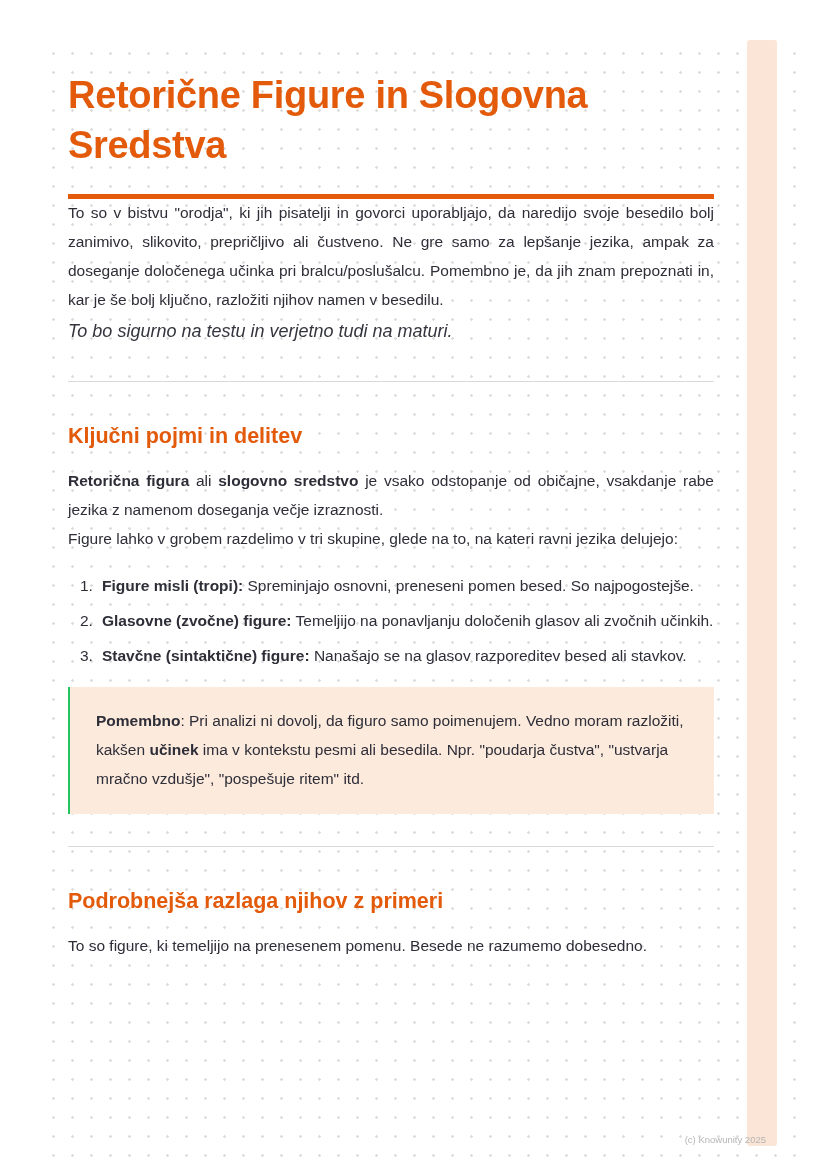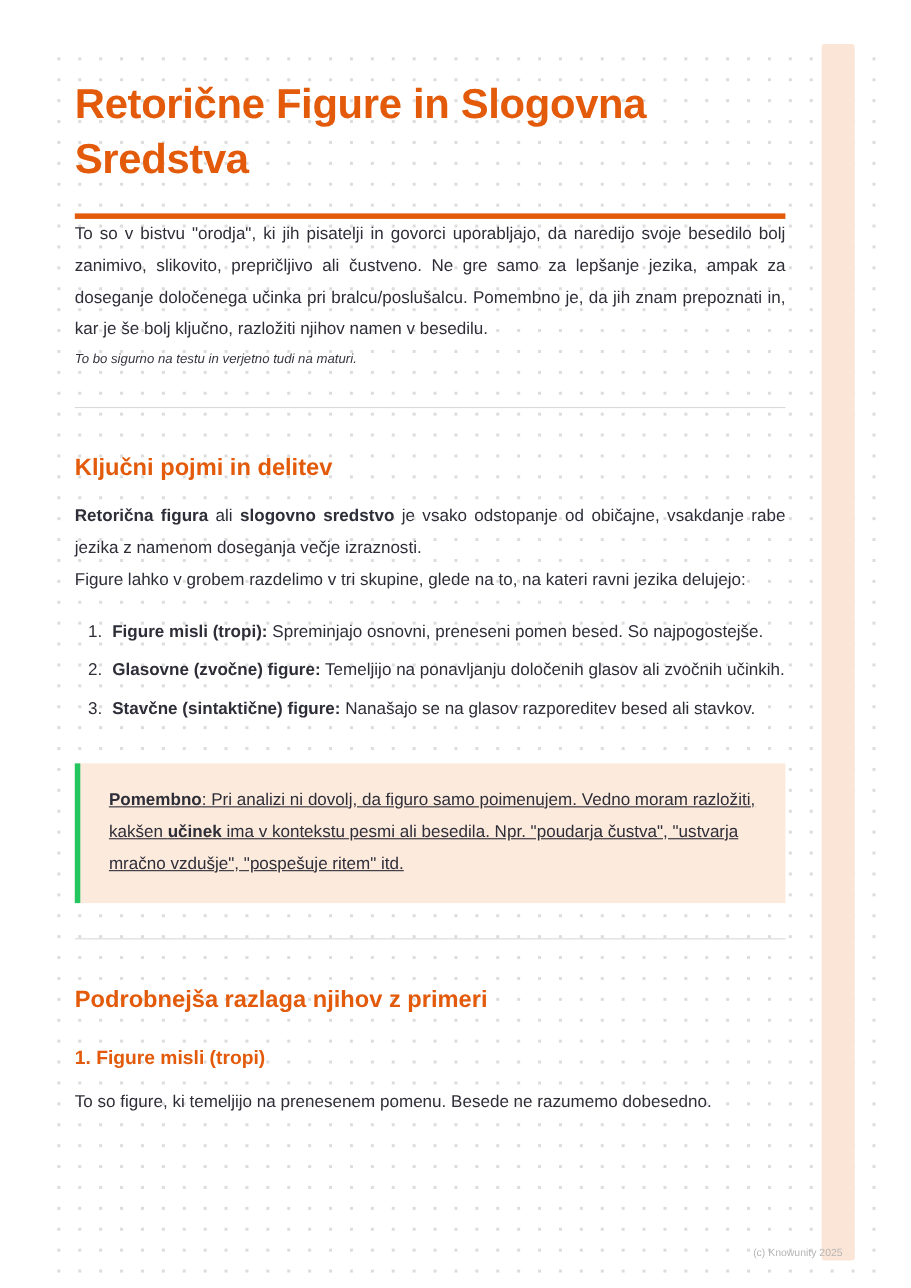--- a/index.html
+++ b/index.html
@@ -19,31 +19,31 @@
   }
   .content { position: absolute; left: 68px; top: 0; width: 646px; color: #2e2e38; }
   h1 {
     margin: 70px 0 0; color: #e25a0a; font-size: 38px; line-height: 1.32;
     font-weight: 800; letter-spacing: -0.3px;
   }
   .title-rule { height: 5px; background: #e25a0a; margin-top: 24px; }
   h2 { margin: 42px 0 18px; color: #e25a0a; font-size: 21.5px; font-weight: 700; }
   h3 { margin: 30px 0 16px; color: #e25a0a; font-size: 17.5px; font-weight: 700; }
   p.body { margin: 0; font-size: 15.5px; line-height: 1.87; text-align: justify; }
-  p.note { margin: 0; font-size: 12px; line-height: 1.87; font-style: italic; color: #35353f; }
+  p.note { margin: 0; font-size: 18px; line-height: 1.87; font-style: italic; color: #35353f; }
   .spacer-p { margin-top: 16px; }
   hr.divider { border: none; border-top: 1px solid #d9d9d9; margin: 32px 0 0; }
   .list { margin-top: 18px; }
   .list-item { display: flex; font-size: 15.5px; line-height: 1.87; margin: 0 0 6px; padding-left: 12px; }
   .li-num { flex: 0 0 22px; }
   .li-text { flex: 1; }
   strong { font-weight: 700; }
   .callout {
-    margin-top: 34px; background: #fceadd;
-    border-left: 5px solid #22c55e; padding: 20px 26px; text-decoration: underline;
+    margin-top: 16px; background: #fceadd;
+    border-left: 2px solid #22c55e; padding: 20px 26px;
   }
   .callout p { margin: 0; font-size: 15.5px; line-height: 1.87; }
   .watermark { position: absolute; right: 62px; bottom: 26px; font-size: 9.5px; color: #b5b5b5; }
 </style>
 </head>
 <body>
 
 <div class="dot-grid"></div>
 <div class="ribbon"></div>
 
@@ -83,19 +83,18 @@
 
     <div class="callout">
       <p><strong>Pomembno</strong><span>: Pri analizi ni dovolj, da figuro samo poimenujem. Vedno moram razložiti, kakšen </span><strong>učinek</strong><span> ima v kontekstu pesmi ali besedila. Npr. "poudarja čustva", "ustvarja mračno vzdušje", "pospešuje ritem" itd.</span></p>
     </div>
   </section>
 
   <hr class="divider">
 
   <section>
     <h2>Podrobnejša razlaga njihov z primeri</h2>
-    <h3>1. Figure misli (tropi)</h3>
     <p class="body">To so figure, ki temeljijo na prenesenem pomenu. Besede ne razumemo dobesedno.</p>
   </section>
 
 </div>
 
 <div class="watermark">(c) Knowunity 2025</div>
 
 </body></html>

